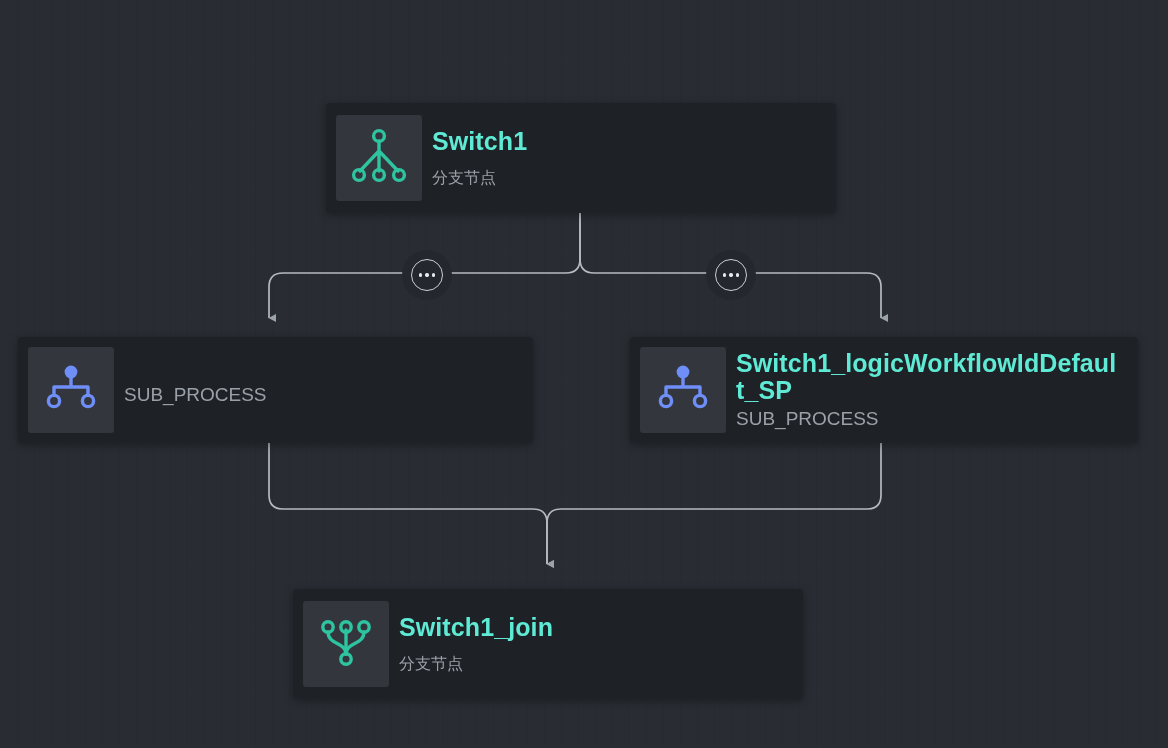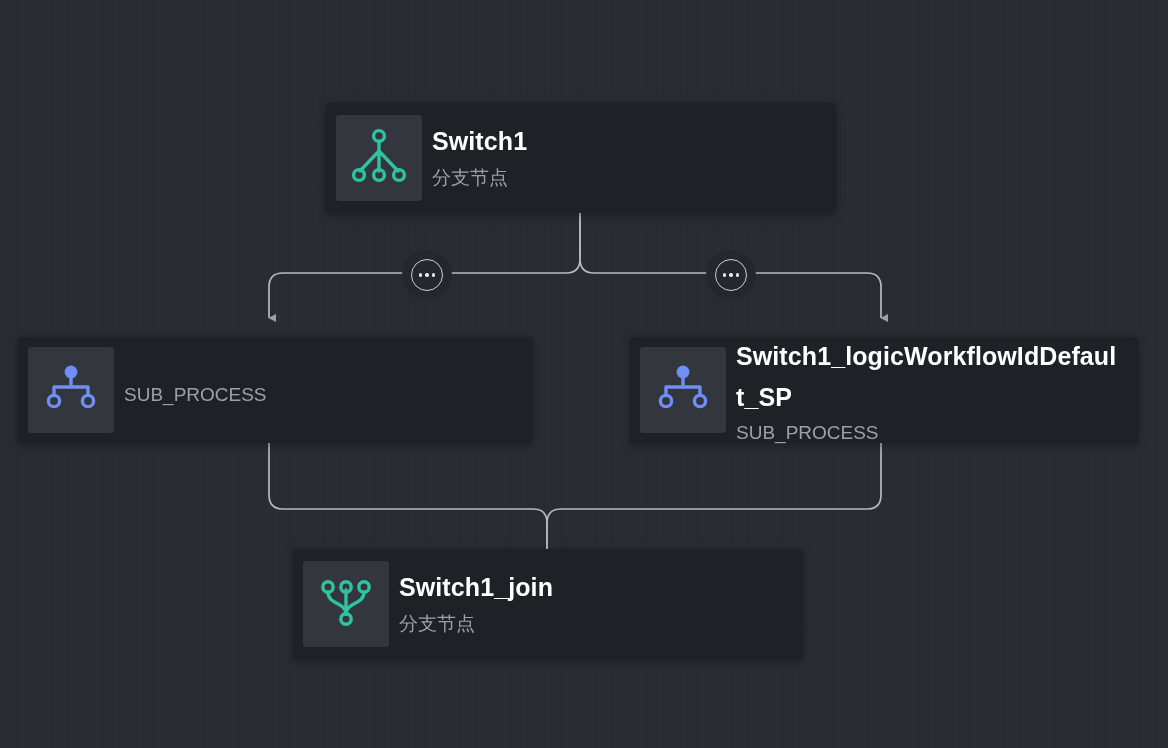--- a/index.html
+++ b/index.html
@@ -59,43 +59,43 @@
   }
   .node-body {
     flex: 1 1 auto;
     min-width: 0;
     padding-right: 14px;
     display: flex;
     flex-direction: column;
     justify-content: center;
   }
   .node-title {
-    color: #ffffff;
+    color: #5eead4;
     font-size: 25px;
     font-weight: bold;
     line-height: 31px;
     letter-spacing: .1px;
     word-break: break-all;
   }
   .node-subtitle {
     color: #9ba1a8;
     font-size: 19px;
     font-weight: normal;
     line-height: 25px;
     margin-top: 8px;
   }
-  .node-subtitle.cjk { font-size: 19px; }
+  .node-subtitle.cjk { font-size: 16px; }
 
   
   #node-switch1      { left: 326px; top: 103px;  width: 510px; height: 110px; }
   #node-case1        { left: 18px;  top: 337px;  width: 515px; height: 106px; }
   #node-default      { left: 630px; top: 337px;  width: 508px; height: 106px; }
-  #node-join         { left: 293px; top: 549px;  width: 510px; height: 110px; }
-
-  #node-default .node-title { font-size: 25px; line-height: 41px; }
+  #node-join         { left: 293px; top: 589px;  width: 510px; height: 110px; }
+
+  #node-default .node-title { font-size: 25px; line-height: 27px; }
   #node-default .node-subtitle { margin-top: 2px; }
 
   
   .edge-button {
     position: absolute;
     width: 30px;
     height: 30px;
     border-radius: 50%;
     border: 1.6px solid #c9ced3;
     background: #24282e;

